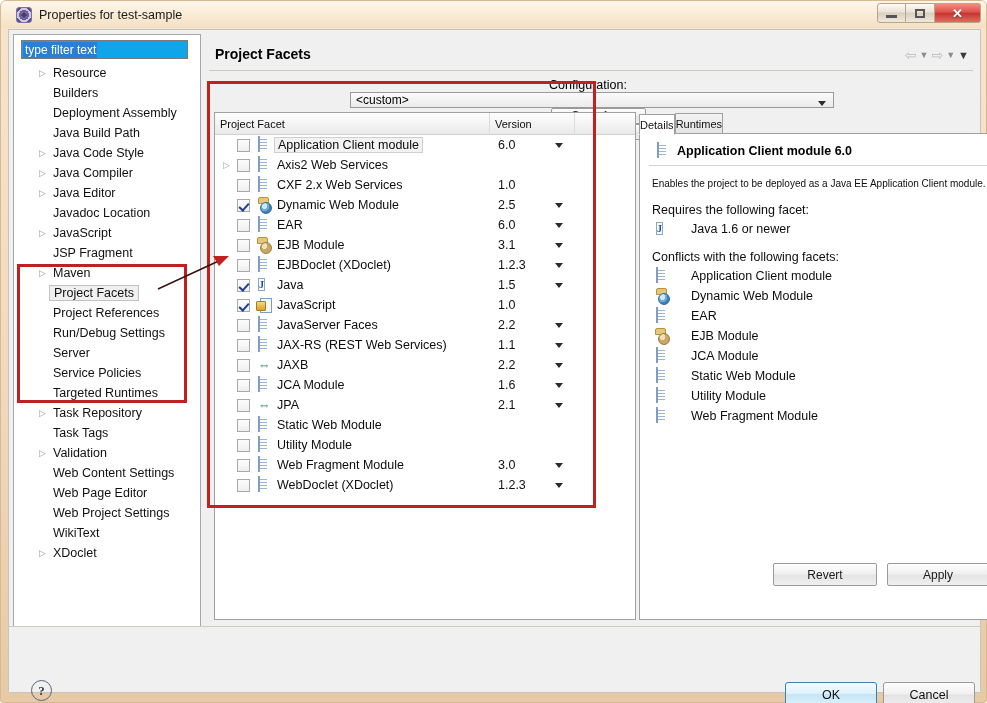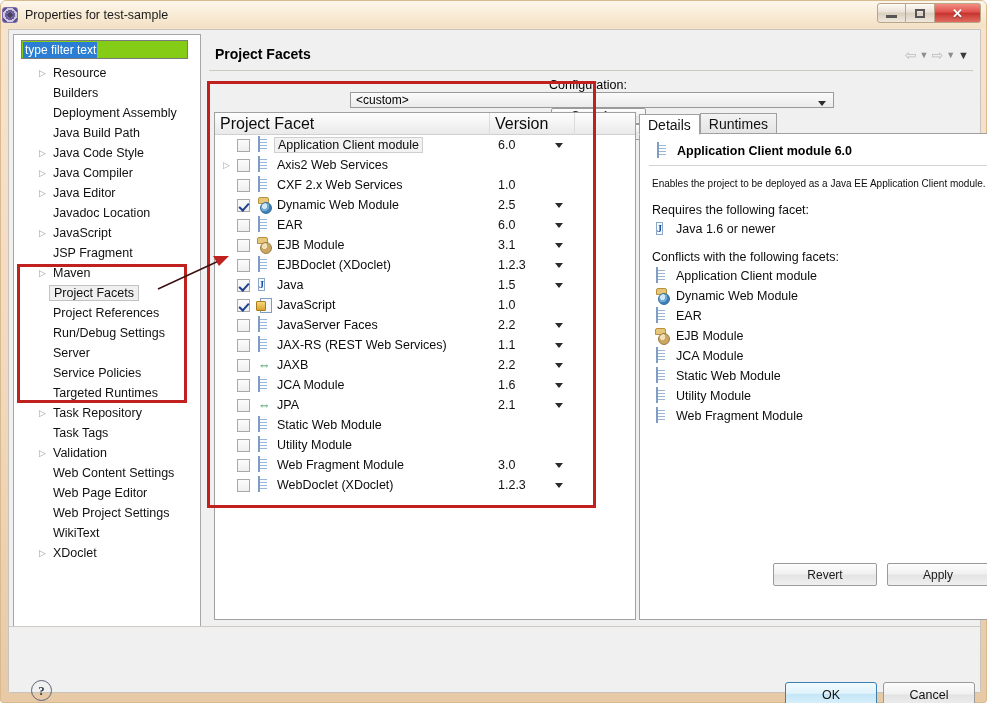--- a/index.html
+++ b/index.html
@@ -27,21 +27,21 @@
   
   #titlebar {
     position: absolute;
     left: 0; top: 0;
     width: 100%;
     height: 27px;
     border-radius: 5px 5px 0 0;
     background: linear-gradient(to bottom, #fdf6ec 0%, #faeeda 40%, #f3e0c4 100%);
     display: flex;
     align-items: center;
-    padding-left: 1px;
+    padding-left: 15px;
   }
   #title-icon {
     width: 16px; height: 16px;
     border-radius: 3px;
     background:
       radial-gradient(circle at 50% 50%, #e9e6f2 0 3px, #6d5f9e 3px 5px, #cdc7e0 5px 7px, #5b4f8c 7px 8px);
     border: 1px solid #7d6fae;
     flex: 0 0 auto;
     position: relative;
   }
@@ -105,21 +105,21 @@
     width: 188px;
     height: 630px;
     background: #ffffff;
     border: 1px solid #a7a6aa;
   }
   #filter-box {
     position: absolute;
     left: 7px; top: 5px;
     width: 167px; height: 19px;
     border: 1px solid #7a7a7a;
-    background: #84cc16;
+    background: #0ea5e9;
     display: flex;
     align-items: center;
     padding-left: 1px;
   }
   #filter-text {
     background: #2a7fd4;
     color: #ffffff;
     font-size: 12px;
     padding: 1px 1px 1px 2px;
     line-height: 14px;
@@ -256,21 +256,21 @@
     height: 508px;
     background: #ffffff;
     border: 1px solid #a0a0a0;
     overflow: hidden;
   }
   #facet-header {
     height: 22px;
     display: flex;
     background: linear-gradient(to bottom, #fdfdfd 0%, #f4f4f4 50%, #e9e9e9 100%);
     border-bottom: 1px solid #d0d0d0;
-    font-size: 16px;
+    font-size: 11px;
     align-items: center;
   }
   .th {
     height: 22px;
     line-height: 22px;
     border-right: 1px solid #dcdcdc;
     padding-left: 5px;
     color: #0b0b0b;
   }
   #th-facet { width: 275px; }
@@ -435,22 +435,22 @@
     height: 508px;
   }
   #tabs {
     display: flex;
     align-items: flex-end;
     height: 22px;
   }
   .tab {
     height: 21px;
     line-height: 20px;
-    padding: 0 8px;
-    font-size: 14px;
+    padding: 0 0;
+    font-size: 11px;
     border: 1px solid #a0a0a0;
     border-bottom: none;
     background: linear-gradient(to bottom, #f3f3f3, #e3e3e3);
     color: #111;
   }
   .tab.active {
     background: #ffffff;
     position: relative;
     z-index: 3;
     border-bottom: 1px solid #fff;
@@ -490,21 +490,21 @@
   }
   .det-item {
     display: flex;
     align-items: center;
     height: 20px;
     padding-left: 14px;
     font-size: 12.5px;
     color: #0d0d0d;
   }
   .det-item .ficon { margin-left: 0; }
-  .det-item .lbl { margin-left: 6px; }
+  .det-item .lbl { margin-left: 21px; }
 
   
   #btn-revert { position: absolute; left: 568px; top: 529px; width: 104px; }
   #btn-apply  { position: absolute; left: 682px; top: 529px; width: 102px; }
 
   
   #footer-sep {
     position: absolute;
     left: 0; top: 596px;
     width: 973px; height: 1px;

